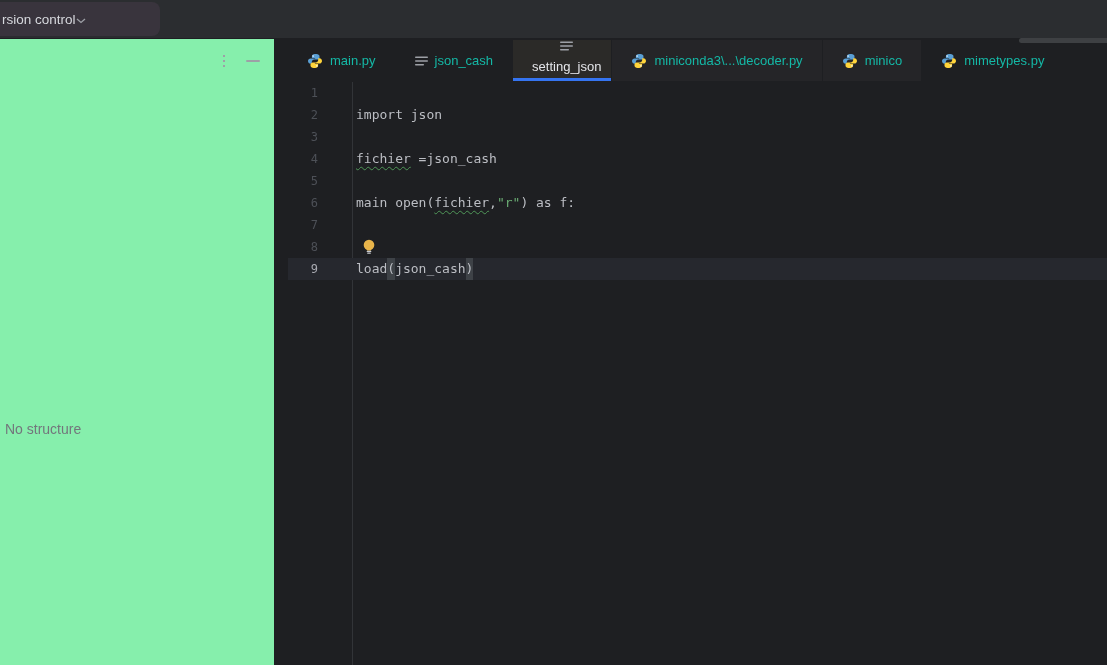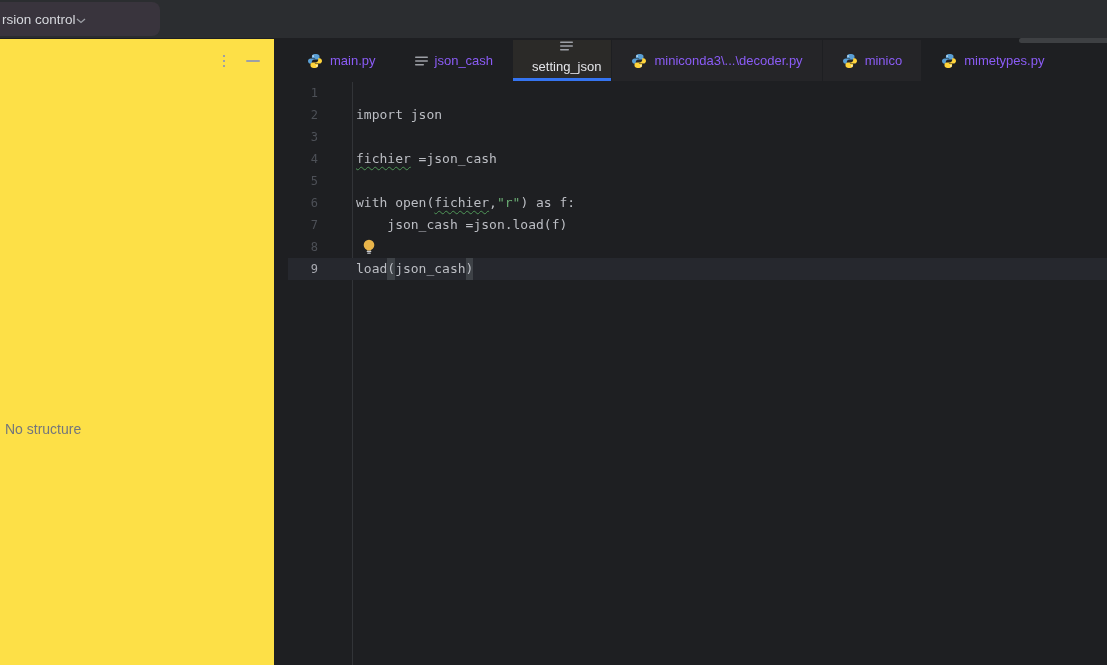--- a/index.html
+++ b/index.html
@@ -9,34 +9,34 @@
     background:#1e1f22; font-family:"Liberation Sans",sans-serif;
     -webkit-font-smoothing:antialiased;
   }
   
   .topbar { position:absolute; left:0; top:0; width:1107px; height:38px; background:#2b2d30; }
   .vc-highlight { position:absolute; left:-46px; top:2px; width:206px; height:34px;
                   background:#39343d; border-radius:8px; }
   .vc-label { position:absolute; left:2px; top:0; height:38px; display:flex;
               align-items:center; gap:0; color:#d6d8dd; font-size:13.5px; }
   
-  .left-panel { position:absolute; left:0; top:39px; width:274px; bottom:0; background:#fde047; }
+  .left-panel { position:absolute; left:0; top:39px; width:274px; bottom:0; background:#86efac; }
   .panel-actions { position:absolute; top:0; right:10px; height:44px; display:flex;
                    align-items:center; gap:13px; }
   .kebab { display:flex; flex-direction:column; gap:2.5px; padding:4px; cursor:pointer; }
   .kebab i { width:2.5px; height:2.5px; background:#9da0a6; display:block; }
   .minimize { width:14px; height:2px; background:#9da0a6; border-radius:1px; margin:4px; cursor:pointer; }
   .no-structure { position:absolute; left:5px; top:382px; font-size:14px; color:#73767c; }
   
   .editor-area { position:absolute; left:288px; top:38px; right:0; bottom:0; background:#1e1f22; }
   .tab-strip { position:absolute; top:0; right:0; width:88px; height:5px;
                background:#3e4043; border-radius:3px 0 0 3px; }
   .tabbar { position:absolute; left:0; top:2px; right:0; height:41px; display:flex; overflow:hidden; }
   .tab { flex:0 0 auto; display:flex; align-items:center; gap:7px; padding:0 19px;
-         font-size:13px; color:#8b5cf6; height:41px; position:relative; cursor:pointer;
+         font-size:13px; color:#14b8a6; height:41px; position:relative; cursor:pointer;
          margin-right:1px; white-space:nowrap; }
   .tab.lite { background:#252528; }
   .tab.active { background:#2b2a28; color:#e4e5e9; padding-right:10px;flex-direction:column; }
   .tab.active::after { content:""; position:absolute; left:0; right:0; bottom:0;
                        height:3px; background:#3574f0; }
   .tab .close { font-size:15px; color:#7a7e85; margin-left:4px; line-height:1; padding:0 2px; }
   .tab .ticon { display:flex; align-items:center; }
   
   .gutter-sep { position:absolute; left:64px; top:44px; bottom:0; width:1px; background:#323438; }
   .code { position:absolute; left:0; top:44px; right:0; }
@@ -173,25 +173,24 @@
         <div class="row">
           <span class="num">4</span>
           <span class="src"><span class="seg squiggle">fichier</span><span class="seg"> =json_cash</span></span>
         </div>
         <div class="row">
           <span class="num">5</span>
           <span class="src"></span>
         </div>
         <div class="row">
           <span class="num">6</span>
-          <span class="src"><span class="seg">with open(</span><span class="seg squiggle">fichier</span><span class="seg">,</span><span class="seg string">"r"</span><span class="seg">) as f:</span></span>
+          <span class="src"><span class="seg">main open(</span><span class="seg squiggle">fichier</span><span class="seg">,</span><span class="seg string">"r"</span><span class="seg">) as f:</span></span>
         </div>
         <div class="row">
           <span class="num">7</span>
-          <span class="src"><span class="seg">    json_cash =json.load(f)</span></span>
         </div>
         <div class="row">
           <span class="num">8</span>
           <span class="src"><span class="bulb-wrap"><svg width="14" height="17" viewBox="0 0 14 17">
                 <circle cx="7" cy="6" r="5.3" fill="#e8b44a"></circle>
                 <path d="M5 10h4v1.5H5z" fill="#e8b44a"></path>
                 <rect x="4.7" y="11.8" width="4.6" height="1.2" rx=".5" fill="#c9ccd1"></rect>
                 <rect x="5.2" y="13.6" width="3.6" height="1.1" rx=".5" fill="#c9ccd1"></rect>
               </svg></span></span>
         </div>

